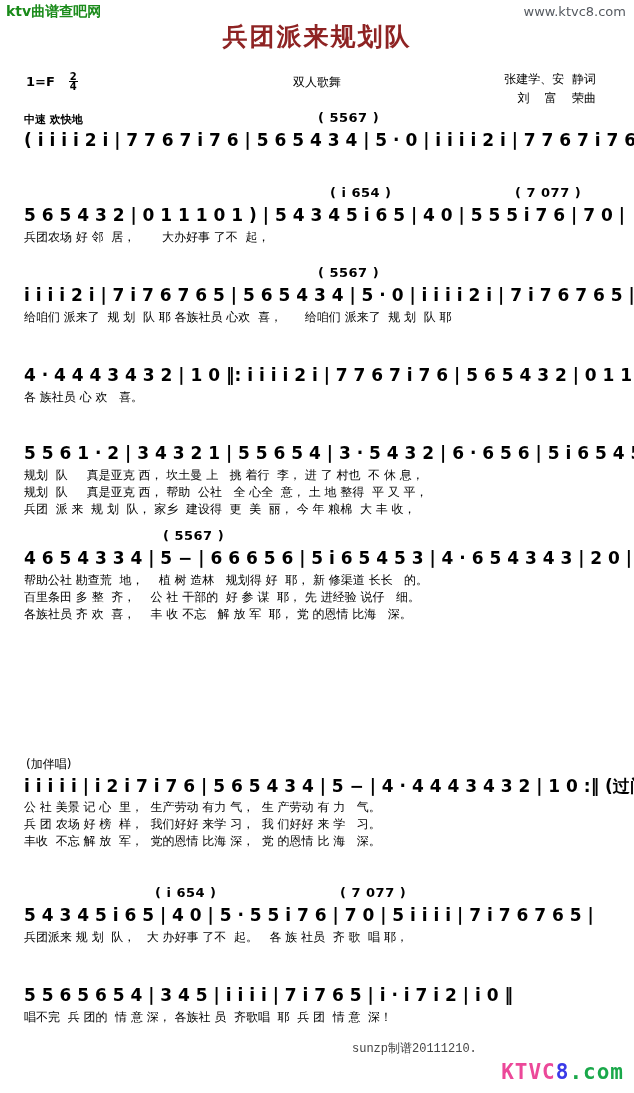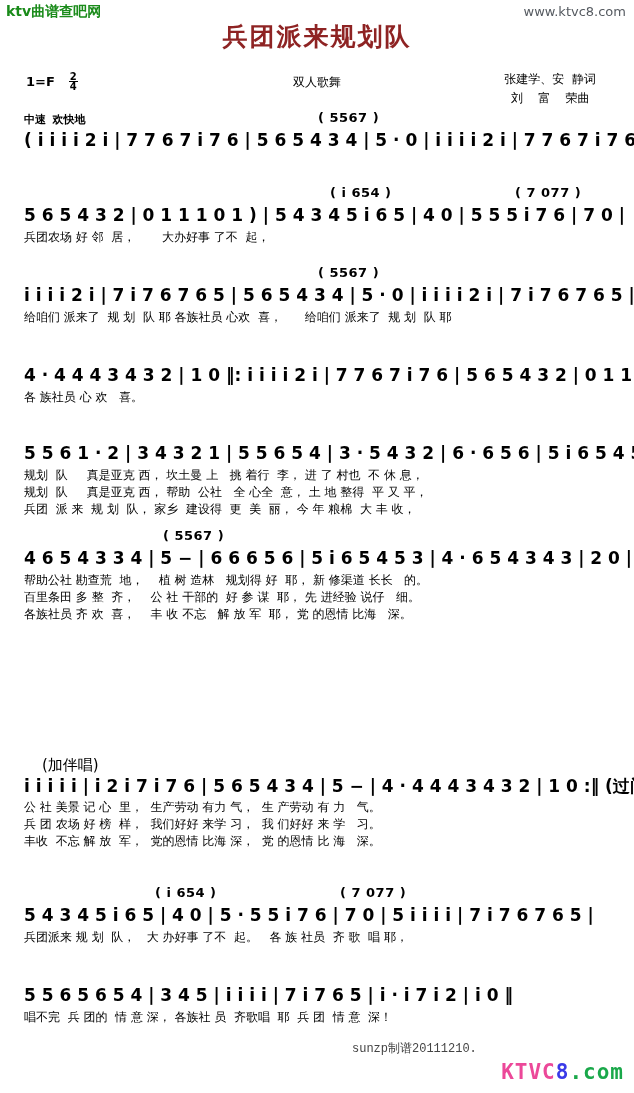--- a/index.html
+++ b/index.html
@@ -41,25 +41,25 @@
     display:flex;align-items:center;gap:12px;
   }
   .frac{display:inline-flex;flex-direction:column;line-height:0.92;
     font-size:10px;font-weight:700;text-align:center;margin-left:2px;position:relative;top:0px;}
   .frac .num{border-bottom:1.4px solid #000;padding:0 1px;}
   .frac .den{padding:0 1px;}
   .subtitle{
     position:absolute;left:0;top:8px;width:634px;text-align:center;
     font-size:12px;color:#000;
   }
-  .credits{position:absolute;right:38px;top:4px;text-align:center;font-size:12px;line-height:1.55;color:#000;}
+  .credits{position:absolute;right:38px;top:4px;text-align:right;font-size:12px;line-height:1.55;color:#000;}
   .credits div{white-space:pre;}
   .tempo{
     position:absolute;left:24px;top:112px;
-    font-size:11px;color:#000;font-weight:600;font-family:Liberation Mono, monospace;
+    font-size:11px;color:#000;font-weight:600;
   }
 
   
   .system{position:absolute;left:0;width:634px;}
 
   
   .cue{
     position:absolute;
     font-size:13px;font-weight:700;color:#000;
     white-space:nowrap;letter-spacing:0.5px;
@@ -81,21 +81,21 @@
   }
 
   
   .dialogue{
     position:absolute;left:32px;top:658px;width:580px;
     font-size:11.5px;line-height:1.62;color:#000;
   }
   .dialogue div{white-space:nowrap;}
   .ind{padding-left:26px;}
 
-  .tagline{position:absolute;left:42px;top:756px;font-size:15px;color:#000;}
+  .tagline{position:absolute;left:26px;top:756px;font-size:12px;color:#000;}
 
   
   .credit-foot{
     position:absolute;left:352px;top:1040px;
     font-family:Liberation Mono, monospace;
     font-size:12px;color:#444;white-space:nowrap;
   }
   .watermark{
     position:absolute;right:10px;top:1060px;
     font-size:21px;font-weight:700;letter-spacing:1px;

